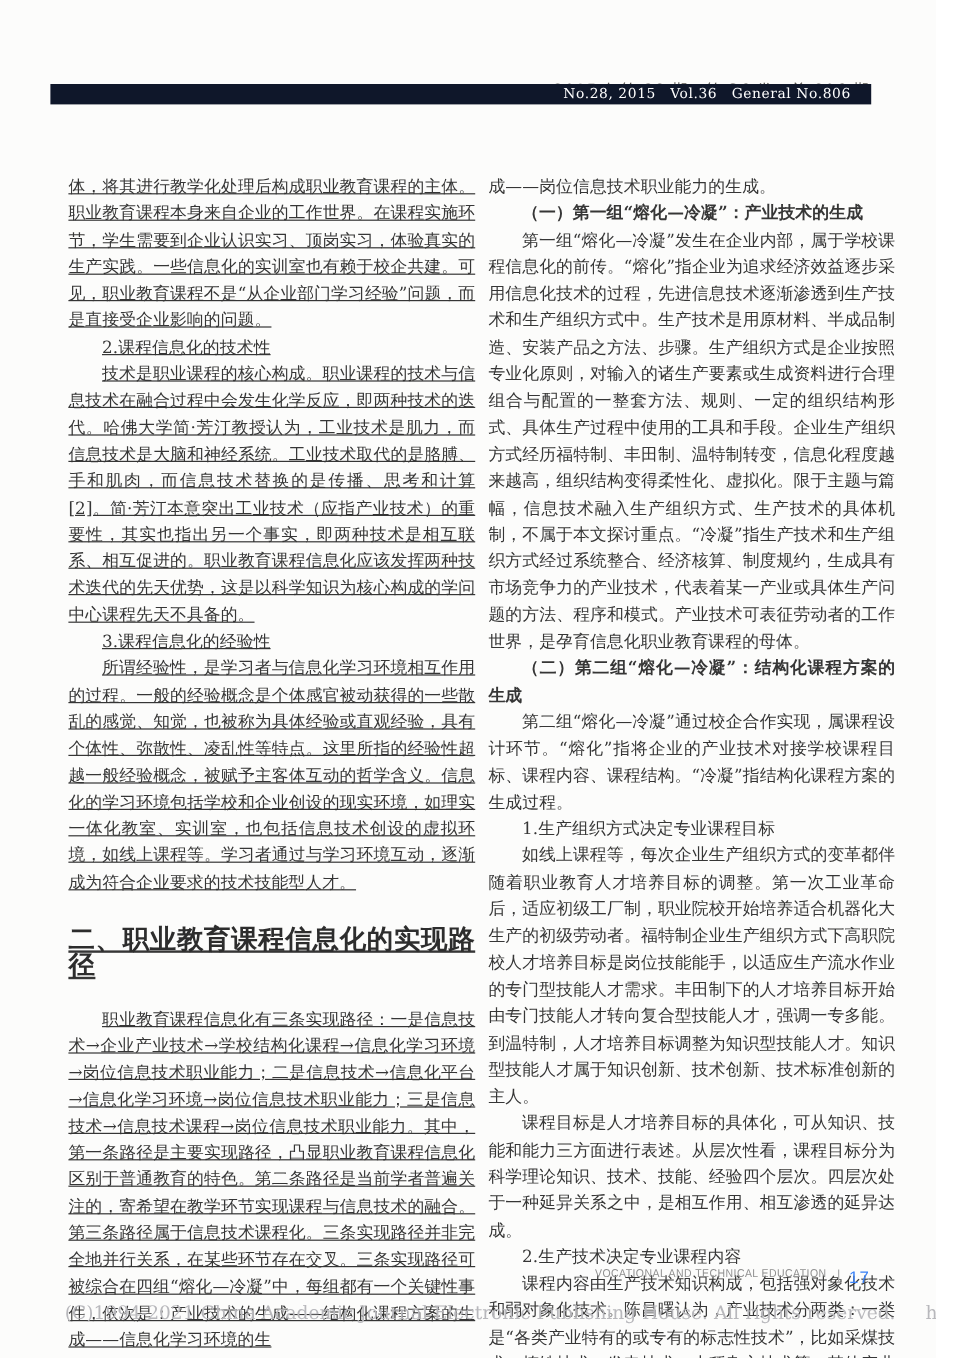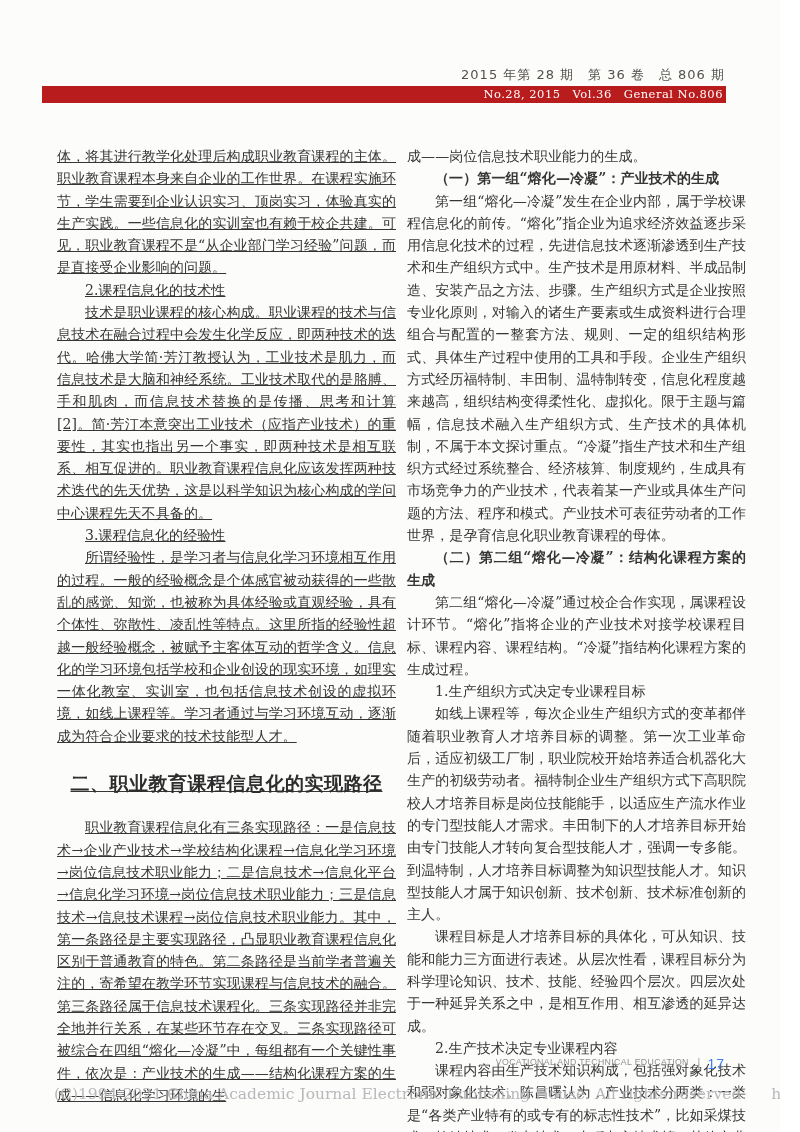--- a/index.html
+++ b/index.html
@@ -21,30 +21,30 @@
     position: absolute;
     top: 66px;
     right: 55px;
     font-size: 13px;
     letter-spacing: 1px;
     color: #55524c;
     font-family: "DejaVu Sans", "Liberation Sans", sans-serif;
   }
   .header-bar {
     position: absolute;
-    top: 86px;
+    top: 70px;
     left: 42px;
     right: 54px;
     height: 17px;
-    background: #b91c1c;
+    background: #0f172a;
     color: #ffffff;
     font-size: 11.5px;
     line-height: 17px;
     text-align: right;
-    padding-right: 3px;
+    padding-right: 17px;
     letter-spacing: 0.5px;
     font-family: "DejaVu Serif", "Liberation Serif", serif;
   }
   
   .col {
     position: absolute;
     top: 145px;
     width: 339px;
     font-size: 14px;
     line-height: 22.3px;
@@ -55,23 +55,22 @@
   .col-left  { left: 57px; text-decoration: underline; }
   .col-right { left: 407px; }
   .p {
     margin: 0;
     text-indent: 2em;
   }
   .cont { text-indent: 0; }
   .bold { font-weight: bold; }
   .sec {
     margin: 25px 0 22px 0;
-    font-size: 19px;
+    font-size: 22px;
     font-weight: bold;
-    text-align: center;
     text-indent: 0;
     letter-spacing: 0.5px;
     color: #2d2d2d;
   }
   
   .footer-journal {
     position: absolute;
     top: 1056px;
     right: 55px;
     display: flex;

